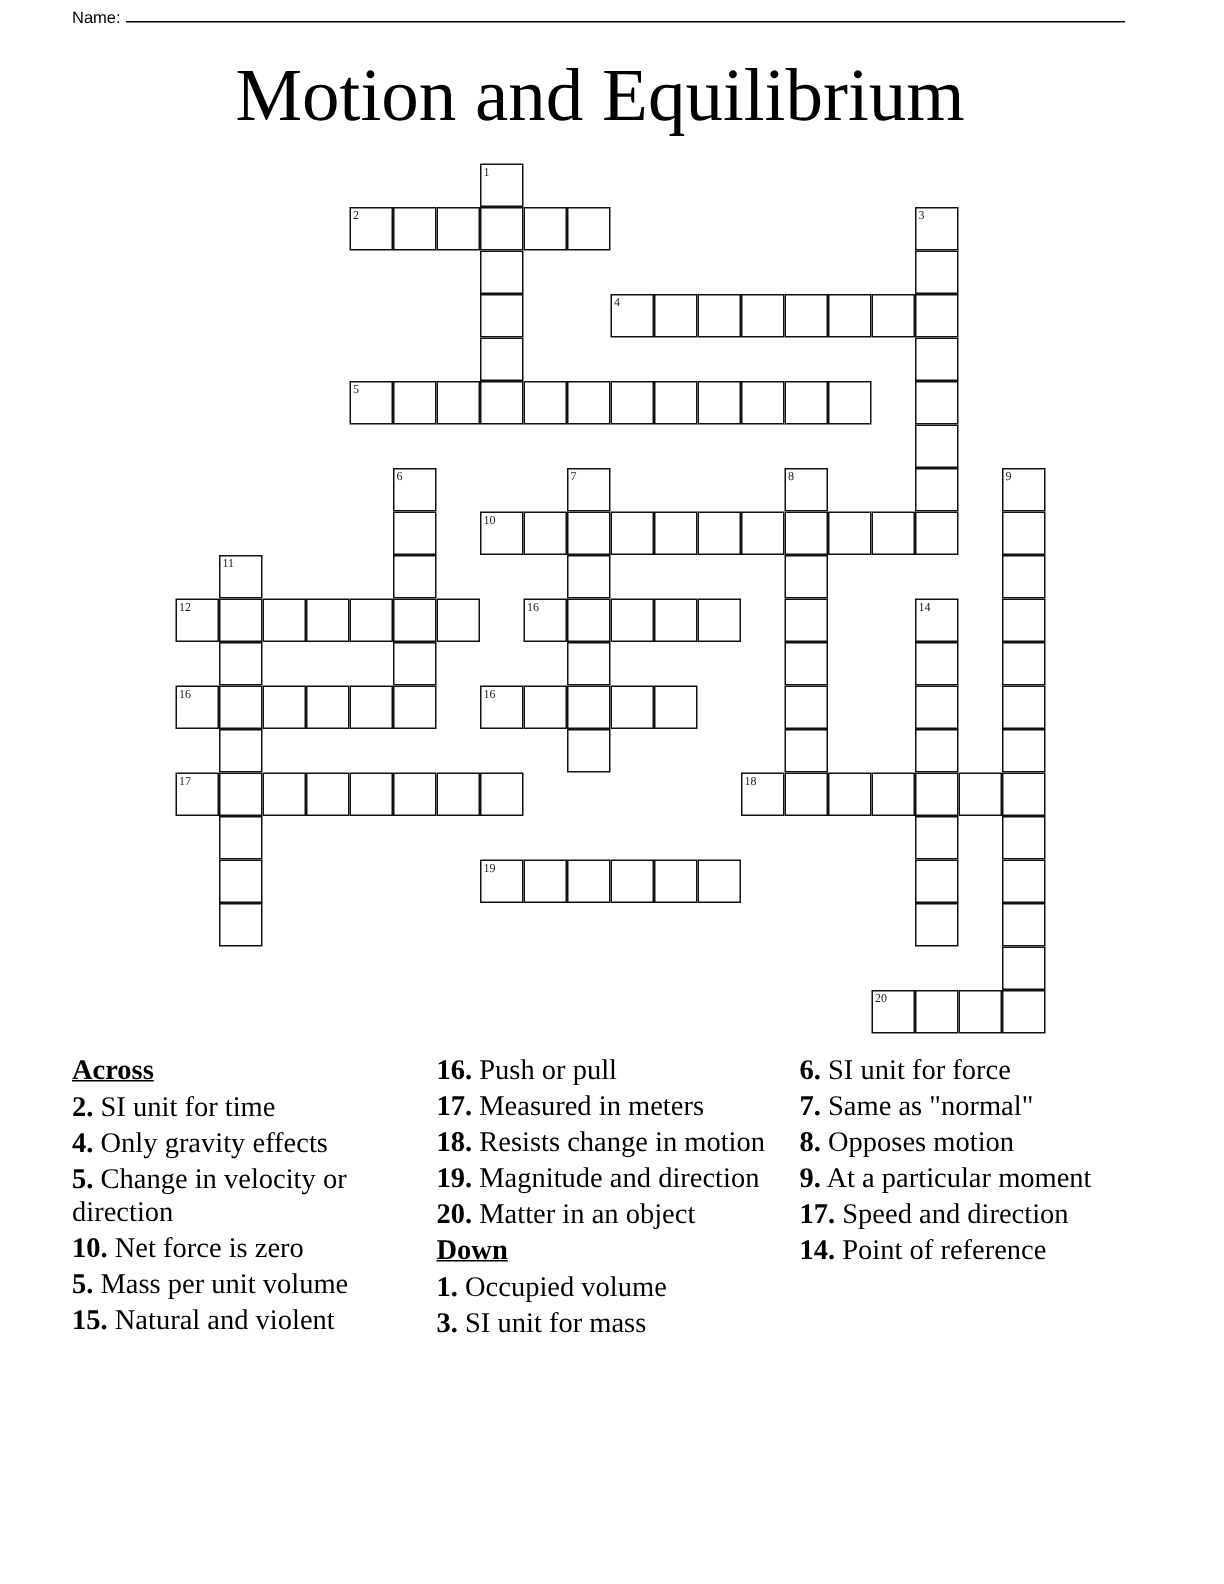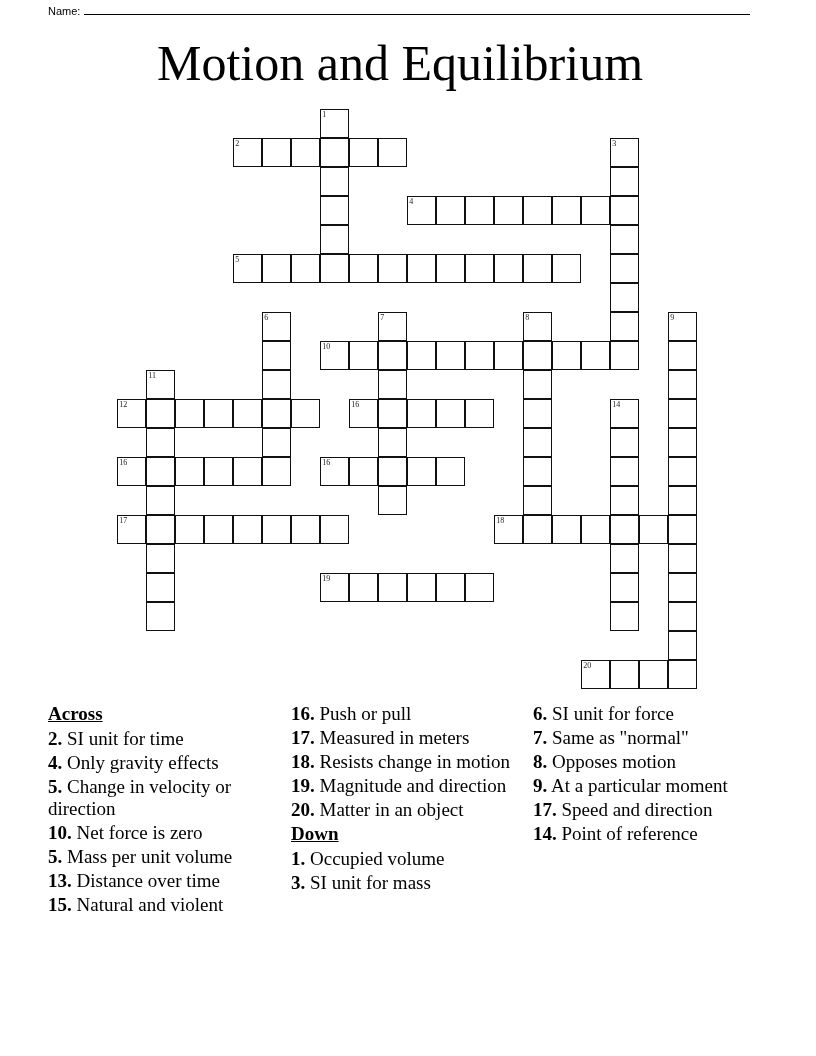--- a/index.html
+++ b/index.html
@@ -202,21 +202,20 @@
   </div>
 
 <div class="clues">
   <div class="clue-col" id="col1" style="left:48px;">
     <div class="clue-head">Across</div>
   <div class="clue"><b>2.</b><span> SI unit for time</span></div>
       <div class="clue"><b>4.</b><span> Only gravity effects</span></div>
       <div class="clue"><b>5.</b><span> Change in velocity or direction</span></div>
       <div class="clue"><b>10.</b><span> Net force is zero</span></div>
       <div class="clue"><b>5.</b><span> Mass per unit volume</span></div>
-      <div class="clue"><b>13.</b><span> Distance over time</span></div>
       <div class="clue"><b>15.</b><span> Natural and violent</span></div>
     </div>
   <div class="clue-col" id="col2" style="left:291px;">
       <div class="clue"><b>16.</b><span> Push or pull</span></div>
       <div class="clue"><b>17.</b><span> Measured in meters</span></div>
       <div class="clue"><b>18.</b><span> Resists change in motion</span></div>
       <div class="clue"><b>19.</b><span> Magnitude and direction</span></div>
       <div class="clue"><b>20.</b><span> Matter in an object</span></div>
       <div class="clue-head" style="margin-top: 2px;">Down</div>
       <div class="clue"><b>1.</b><span> Occupied volume</span></div>

